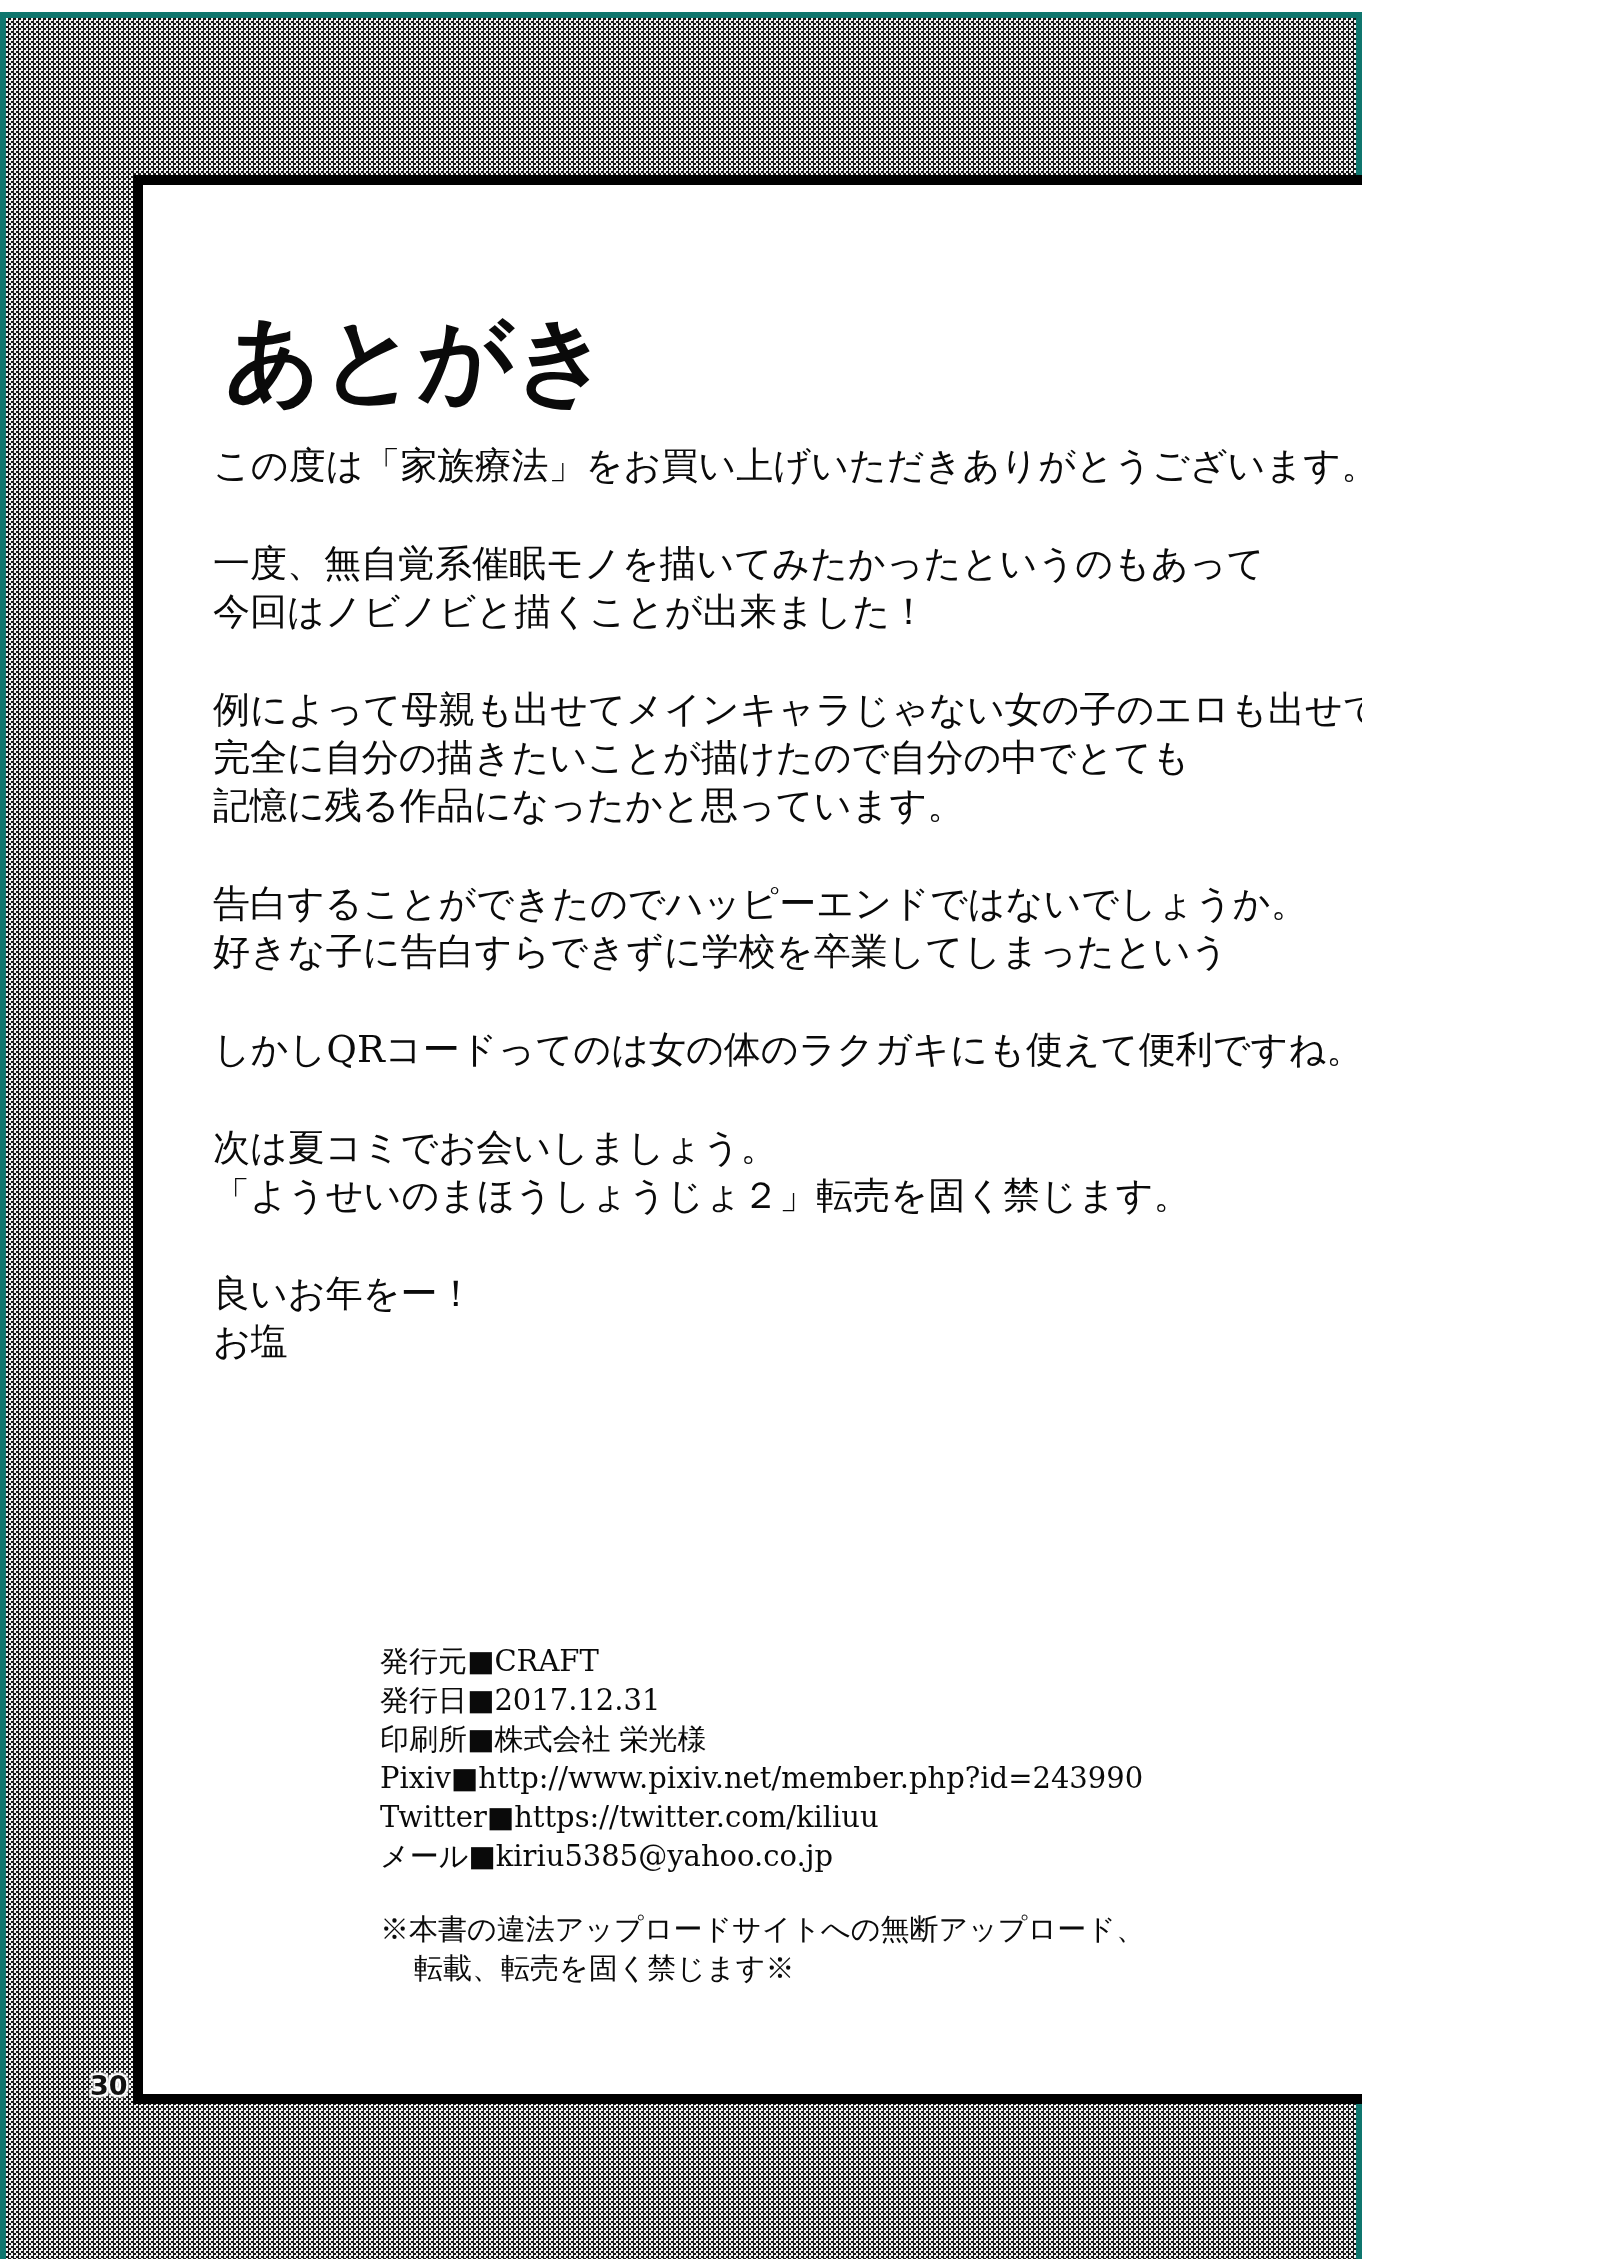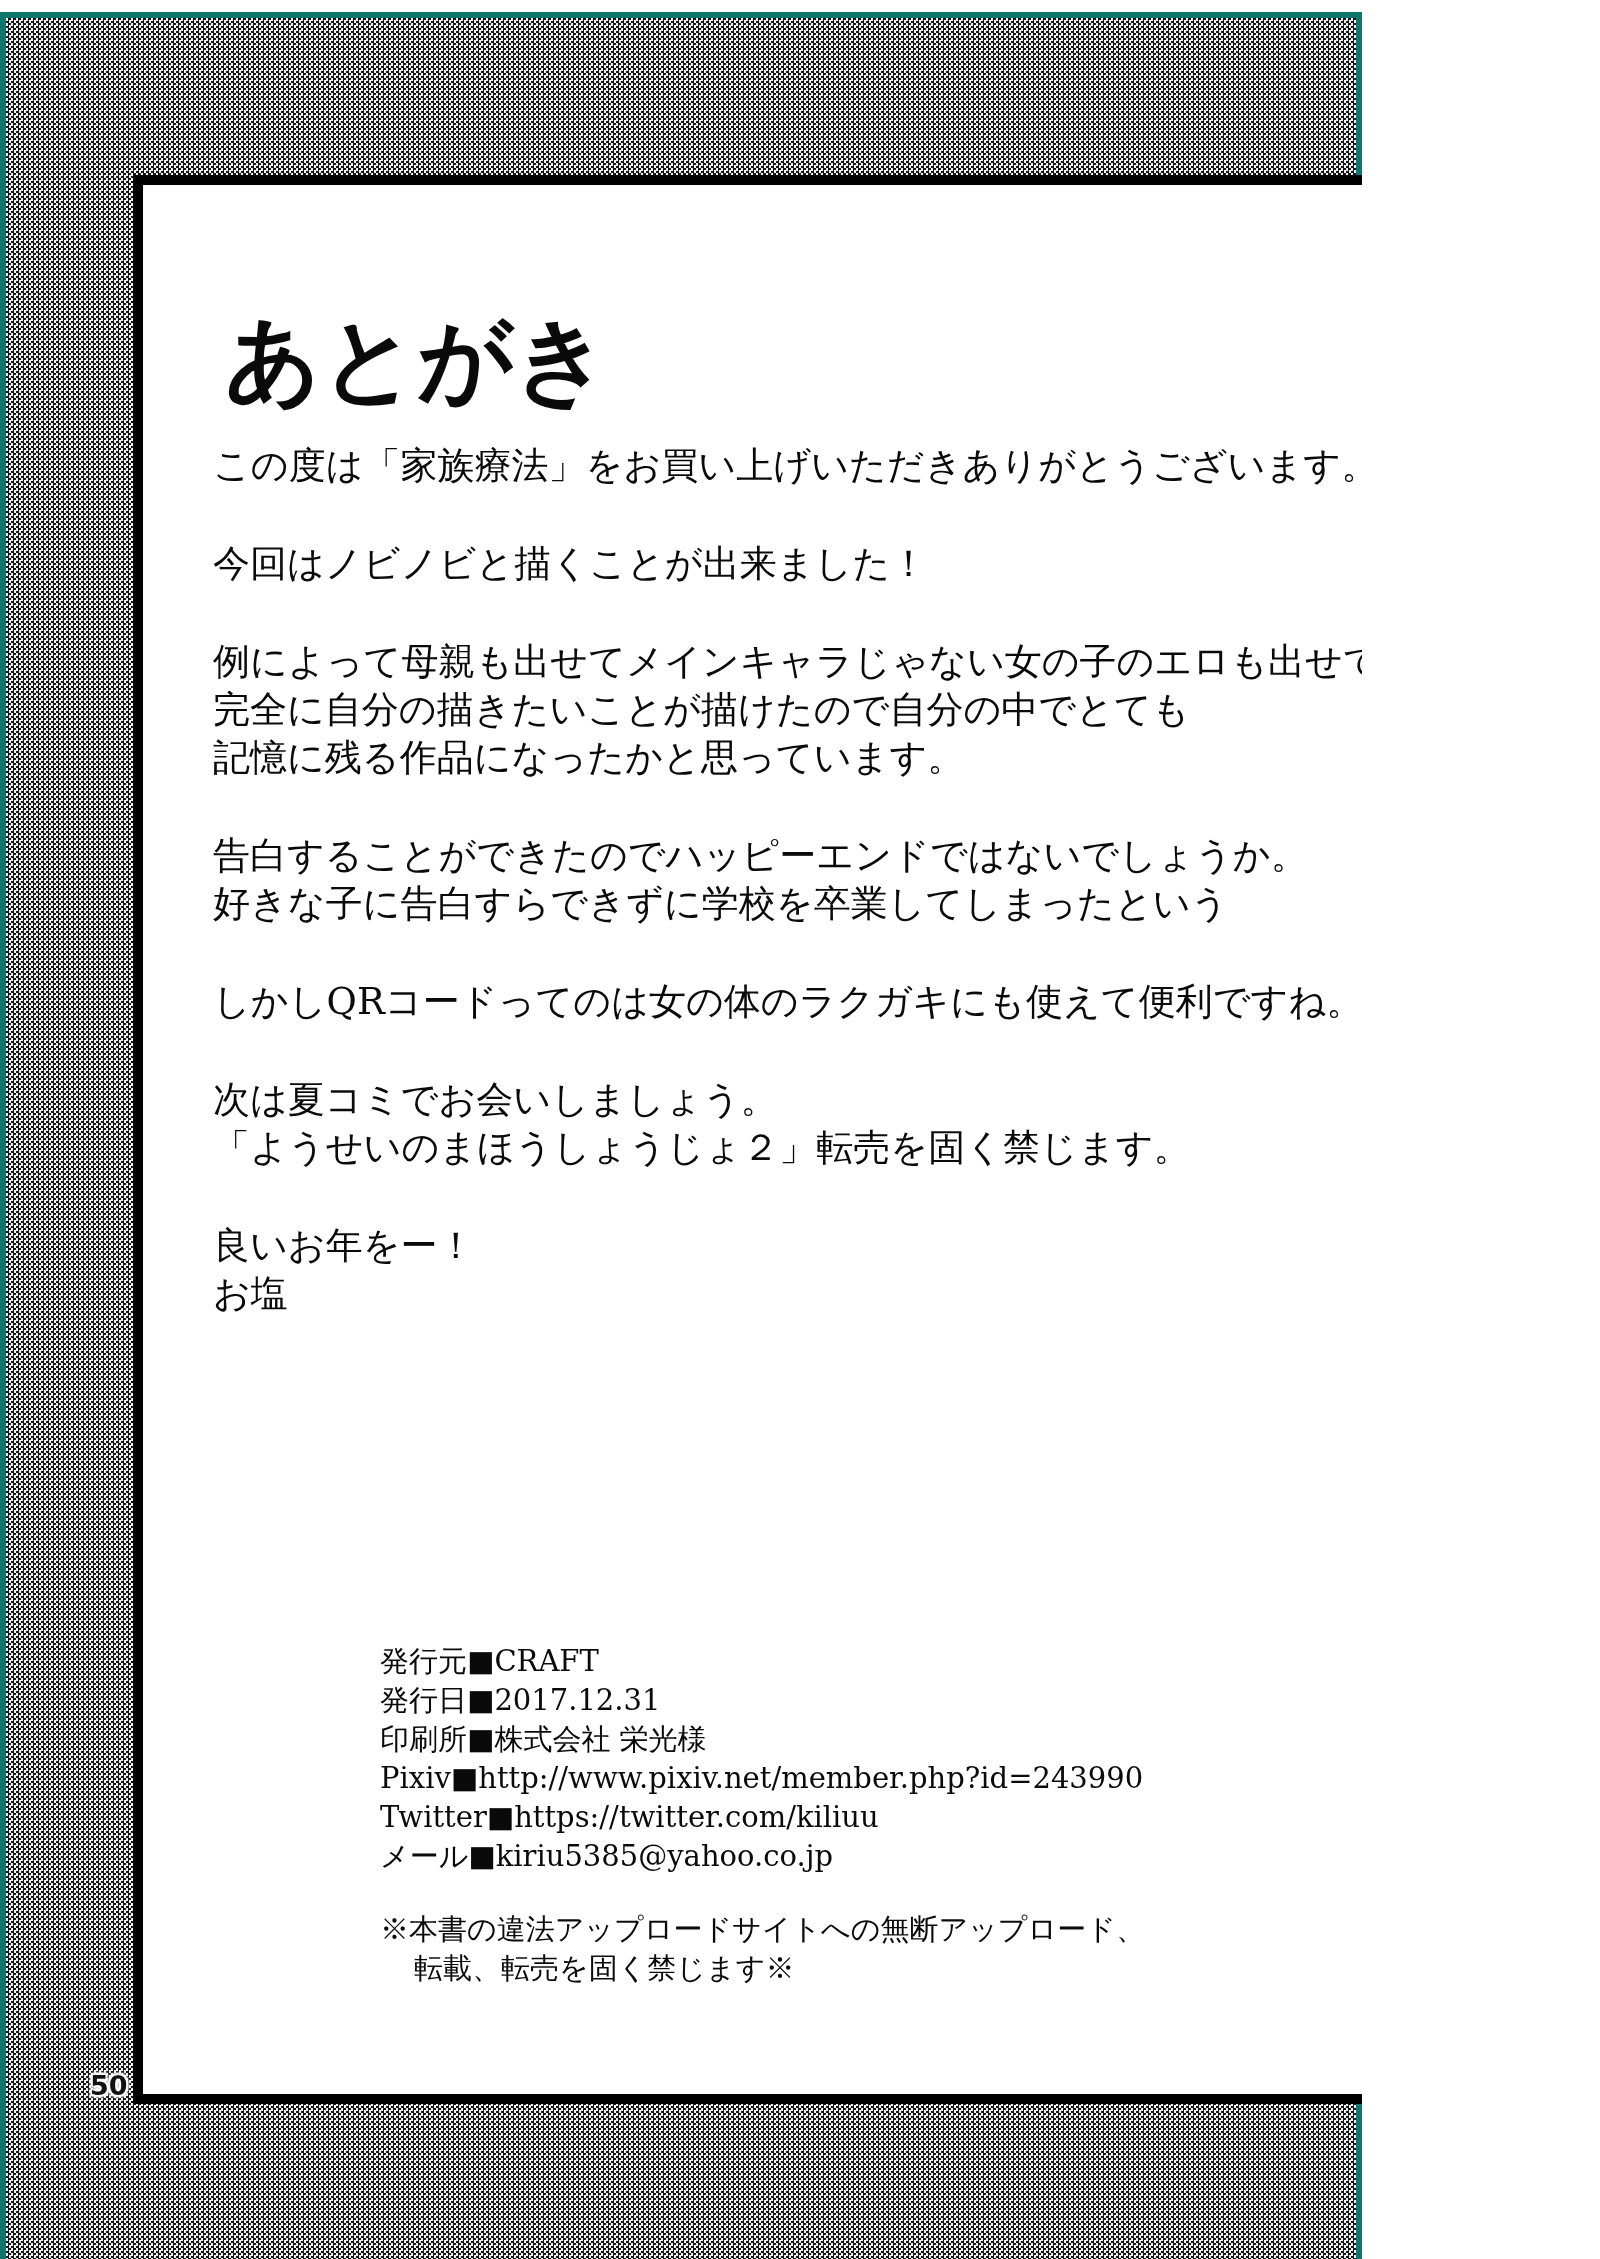--- a/index.html
+++ b/index.html
@@ -78,20 +78,21 @@
 
   <div id="page">
 
     <div id="title" class="abs">あとがき</div>
 
     <div id="body-text" class="abs">
       <p>
         <span class="line">この度は「家族療法」をお買い上げいただきありがとうございます。</span>
       </p>
       <p>
+        <span class="line">一度、無自覚系催眠モノを描いてみたかったというのもあって</span>
         <span class="line">今回はノビノビと描くことが出来ました！</span>
       </p>
       <p>
         <span class="line">例によって母親も出せてメインキャラじゃない女の子のエロも出せて</span>
         <span class="line">完全に自分の描きたいことが描けたので自分の中でとても</span>
         <span class="line">記憶に残る作品になったかと思っています。</span>
       </p>
       <p>
         <span class="line">告白することができたのでハッピーエンドではないでしょうか。</span>
         <span class="line">好きな子に告白すらできずに学校を卒業してしまったという</span>
@@ -118,14 +119,14 @@
       <span class="line">メール■kiriu5385@yahoo.co.jp</span>
     </div>
 
     <div id="disclaimer" class="abs">
       <span class="line">※本書の違法アップロードサイトへの無断アップロード、</span>
       <span class="line indent">転載、転売を固く禁じます※</span>
     </div>
 
   </div>
 
-  <div id="page-number">50</div>
+  <div id="page-number">30</div>
 </div>
 
 </body></html>

